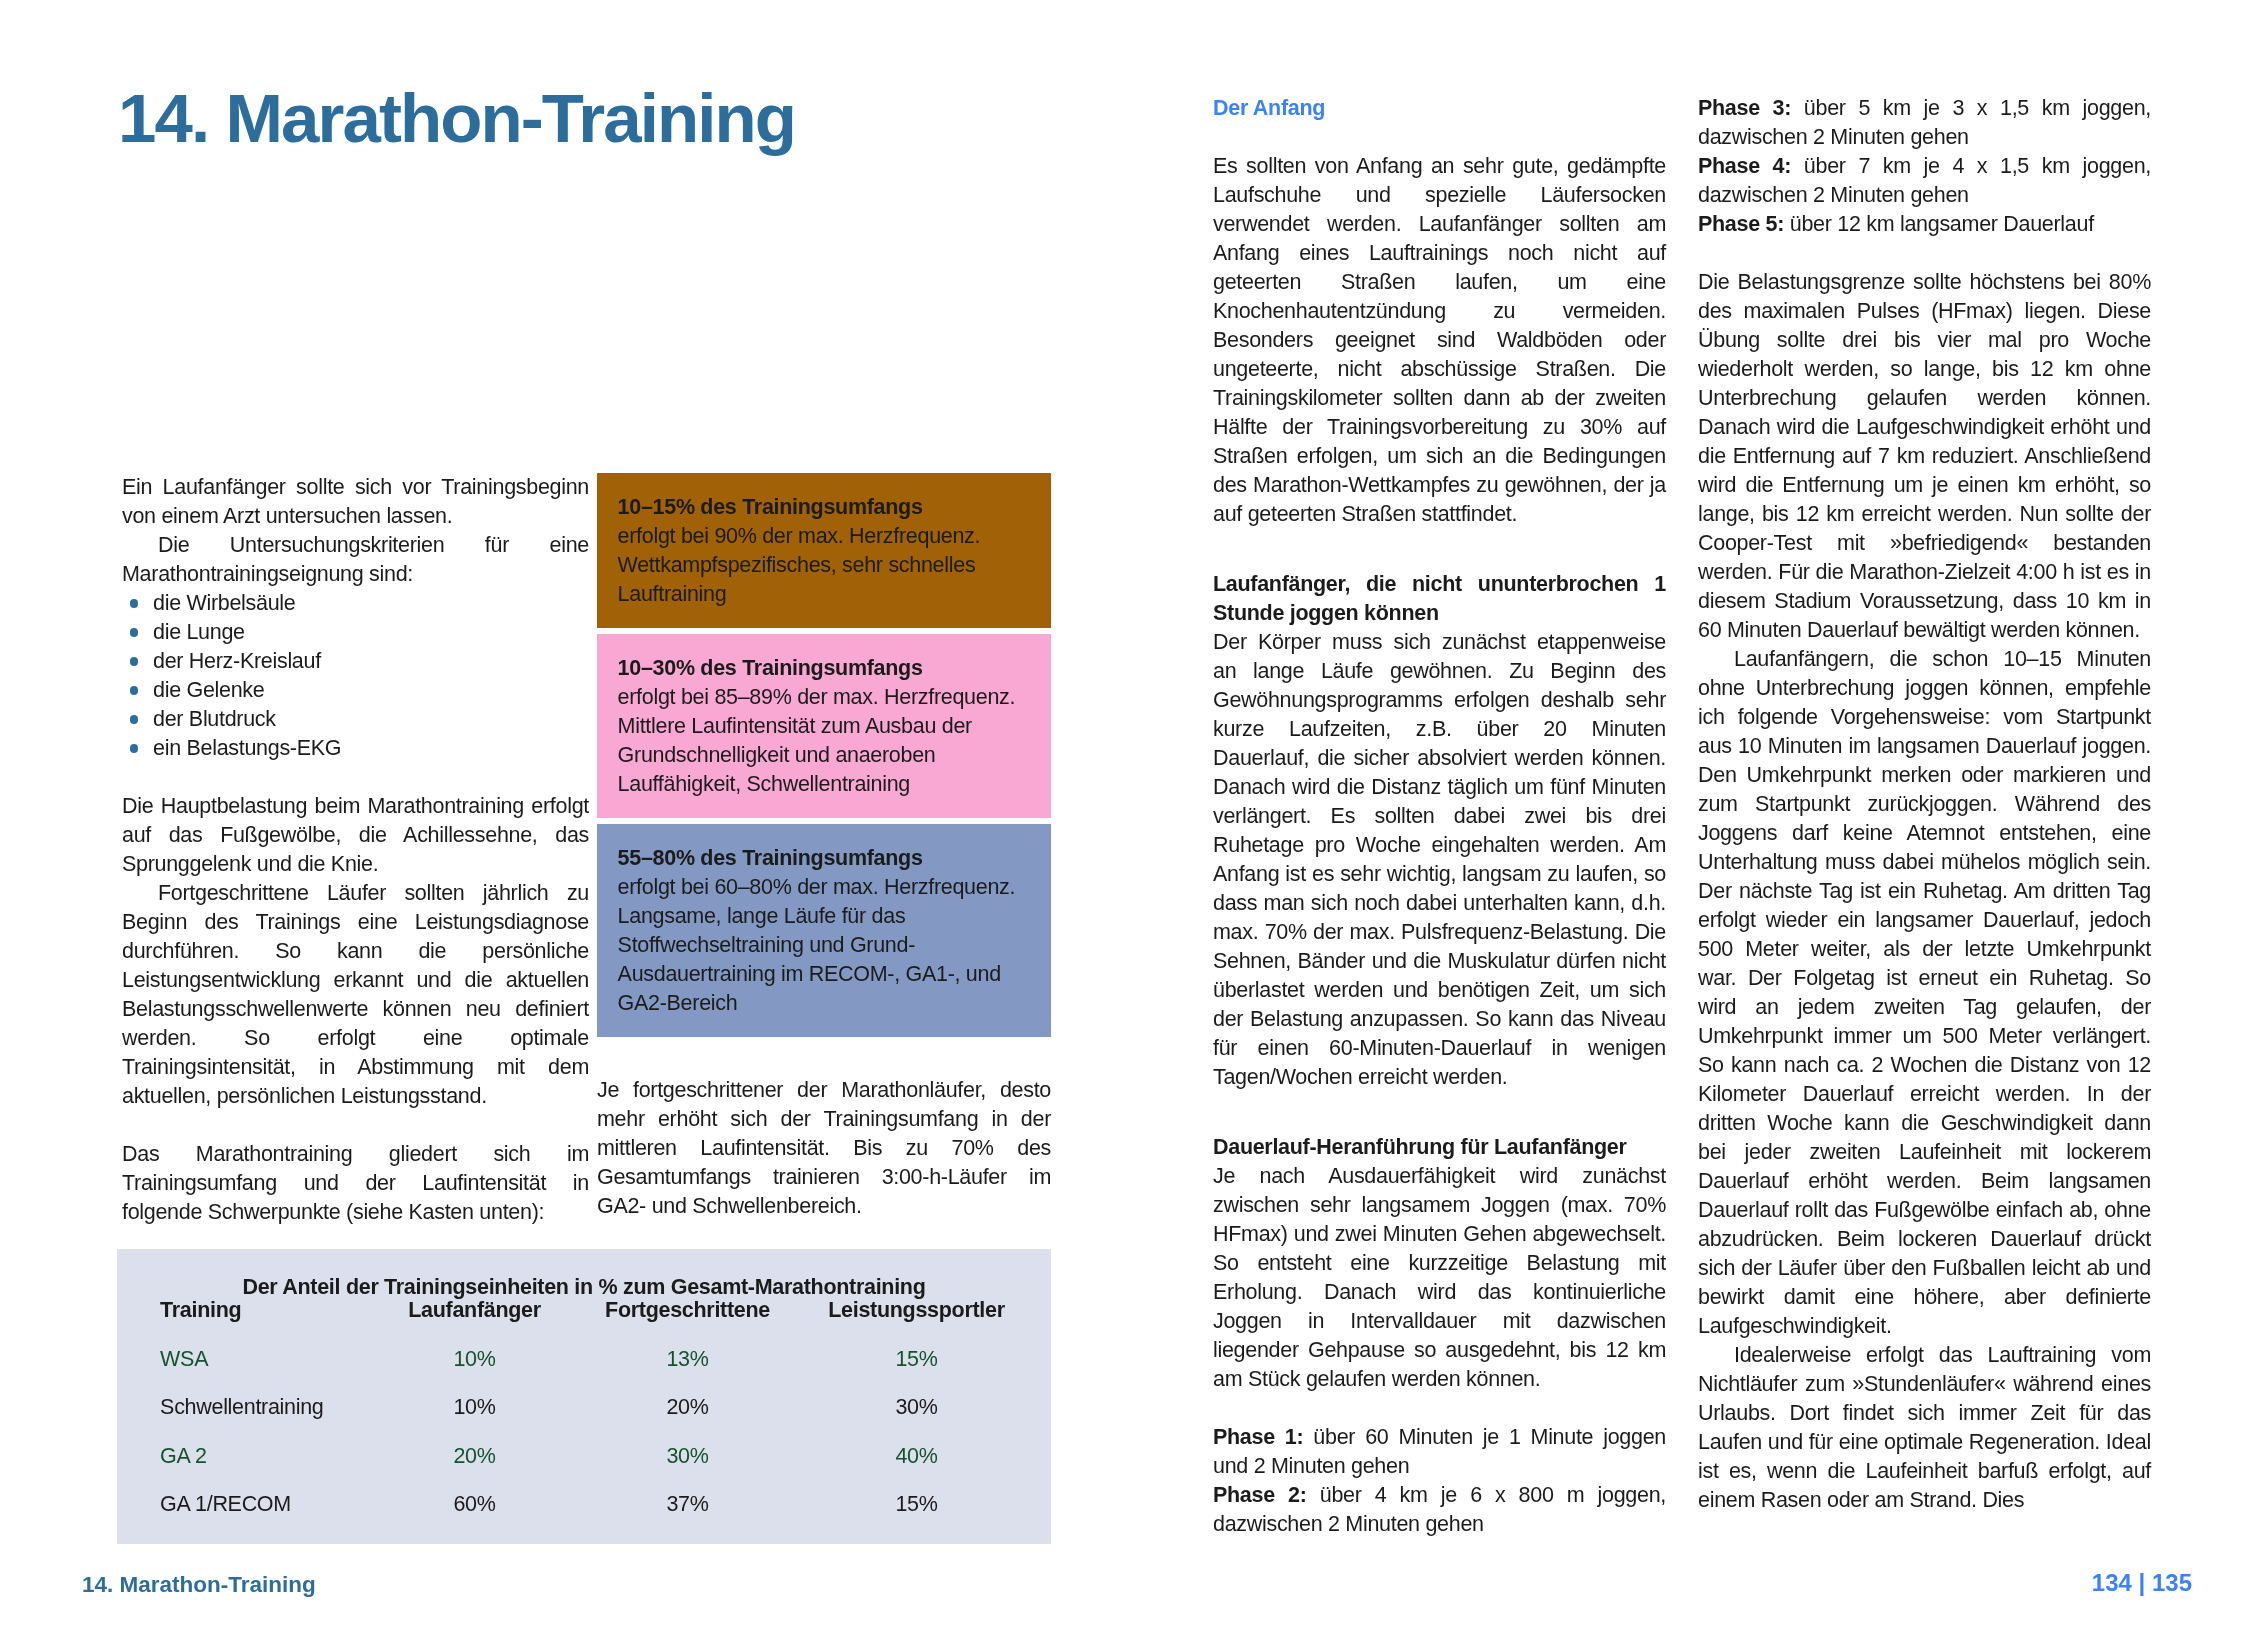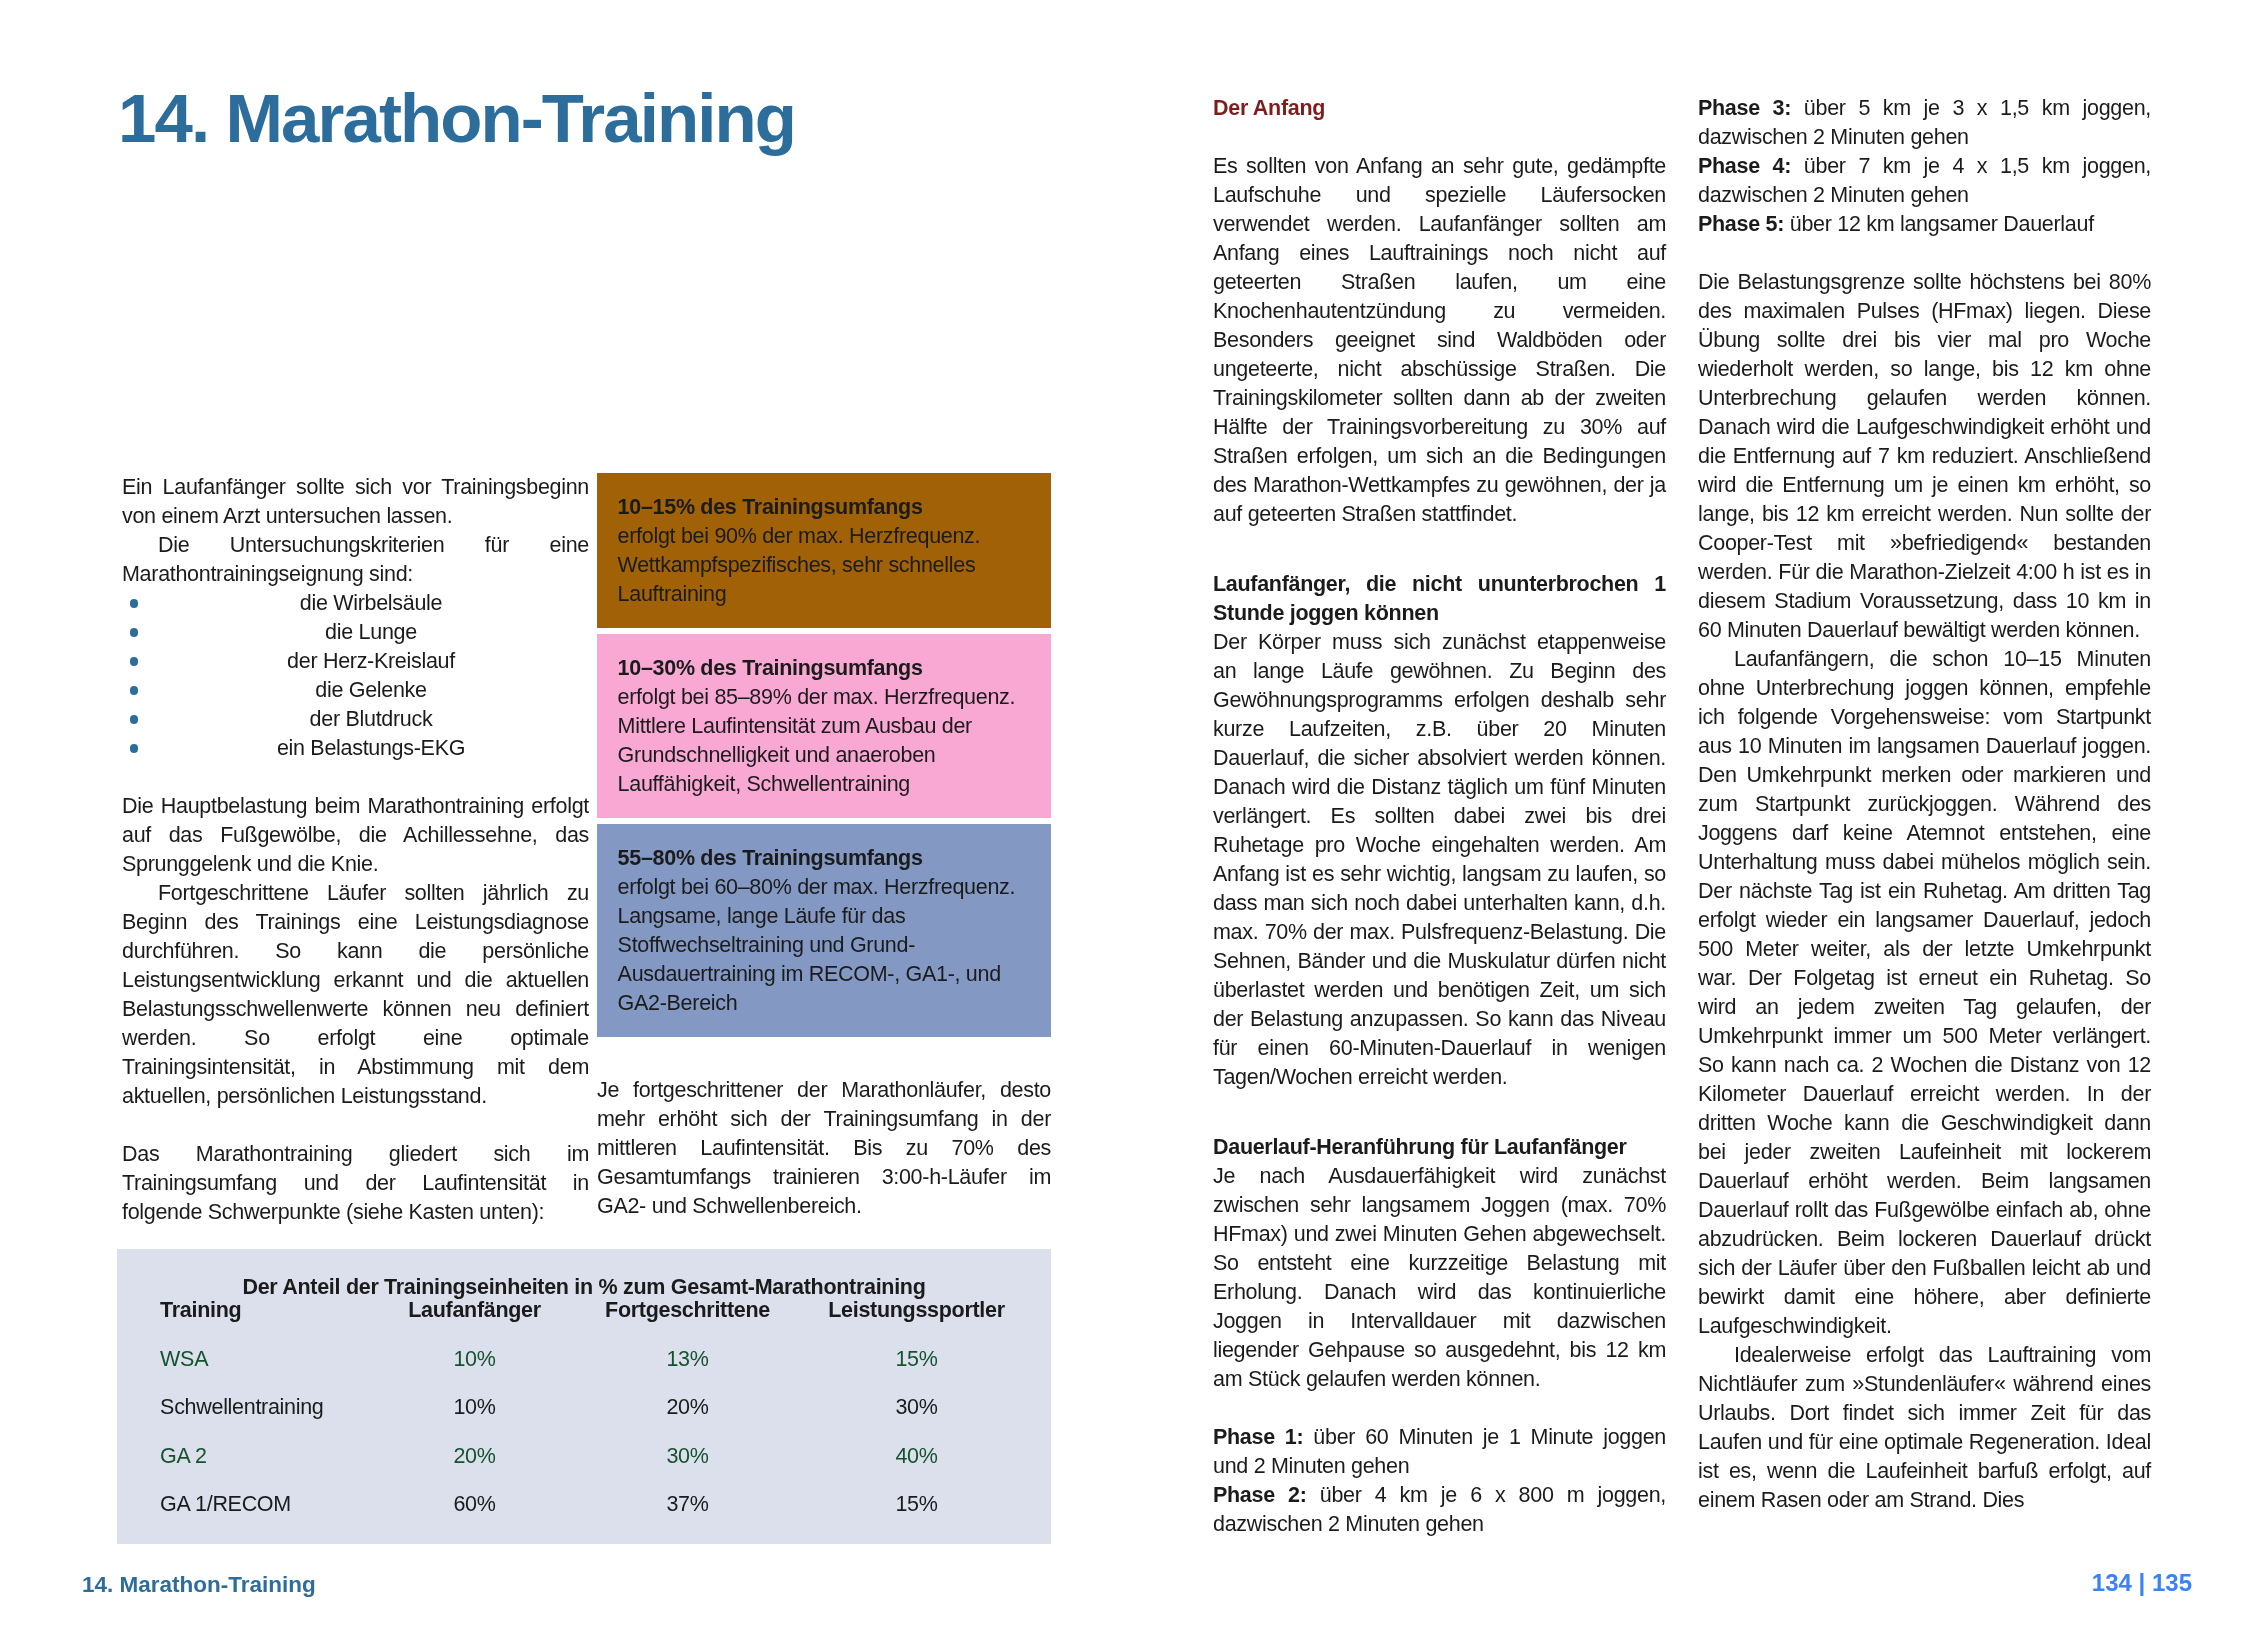--- a/index.html
+++ b/index.html
@@ -17,42 +17,42 @@
   .body-col p{text-align:justify}
   .indent{text-indent:36px}
   .mt{margin-top:29px}
 
   #colA{position:absolute;left:122px;top:473px;width:467px}
   #colB{position:absolute;left:597px;top:473px;width:454px}
   #colC{position:absolute;left:89px;top:94px;width:453px}
   #colD{position:absolute;left:574px;top:94px;width:453px}
 
   ul.crit{list-style:none}
-  ul.crit li{position:relative;padding-left:31px;text-align:center}
+  ul.crit li{position:relative;padding-left:31px;text-align:left}
   ul.crit li::before{content:"";position:absolute;left:7.5px;top:10.3px;width:8.4px;height:8.4px;
     border-radius:50%;background:#2c6d9c}
 
   .box{padding:19.7px 20.6px;margin-bottom:5.6px}
   .box .bt{font-weight:bold;text-align:left}
   .box .bb{text-align:left}
   .box-1{background:#a16207;min-height:154px}
   .box-2{background:#f9a8d4;min-height:183px}
   .box-3{background:#8399c3;min-height:210px}
   .below{margin-top:39px}
 
   .tablewrap{position:absolute;left:117px;top:1249px;width:934px;background:#dcdfec;
     padding:26px 22.5px 28px;font-size:21.5px;letter-spacing:-0.3px}
   .t-title{font-weight:bold;text-align:center;}
   .t-grid{display:grid;grid-template-columns:239px 192px 234px 224px;row-gap:27px;line-height:21.5px}
   .t-grid .c0{padding-left:20.6px;text-align:left}
   .t-grid .cv{text-align:center}
   .t-grid .hd{font-weight:bold}
   .blue{color:#14532d}
 
-  .h-blue{color:#7f1d1d;font-weight:bold;margin-bottom:29px;text-align:left}
+  .h-blue{color:#3b82f6;font-weight:bold;margin-bottom:29px;text-align:left}
   .h-bold{font-weight:bold;margin-top:41px;text-align:left}
   .phase b{font-weight:bold}
   .phases-top .phase{margin-top:0}
   .first-phase{margin-top:29px}
 
   .footerL{position:absolute;left:82px;top:1572px;font-size:22.5px;font-weight:bold;color:#2c6d9c}
   .footerR{position:absolute;right:56px;top:1569px;font-size:24px;font-weight:bold;color:#3b82f6}
 </style>
 </head>
 <body>

